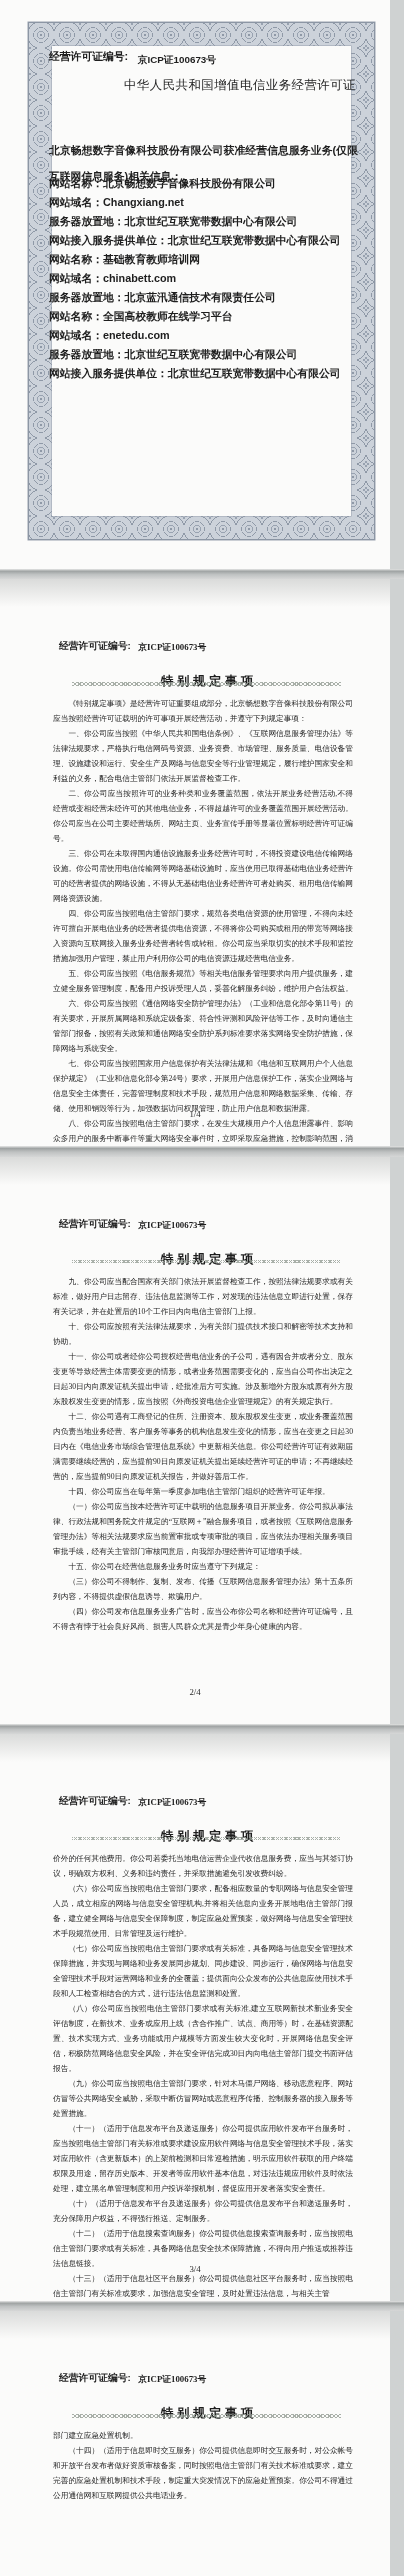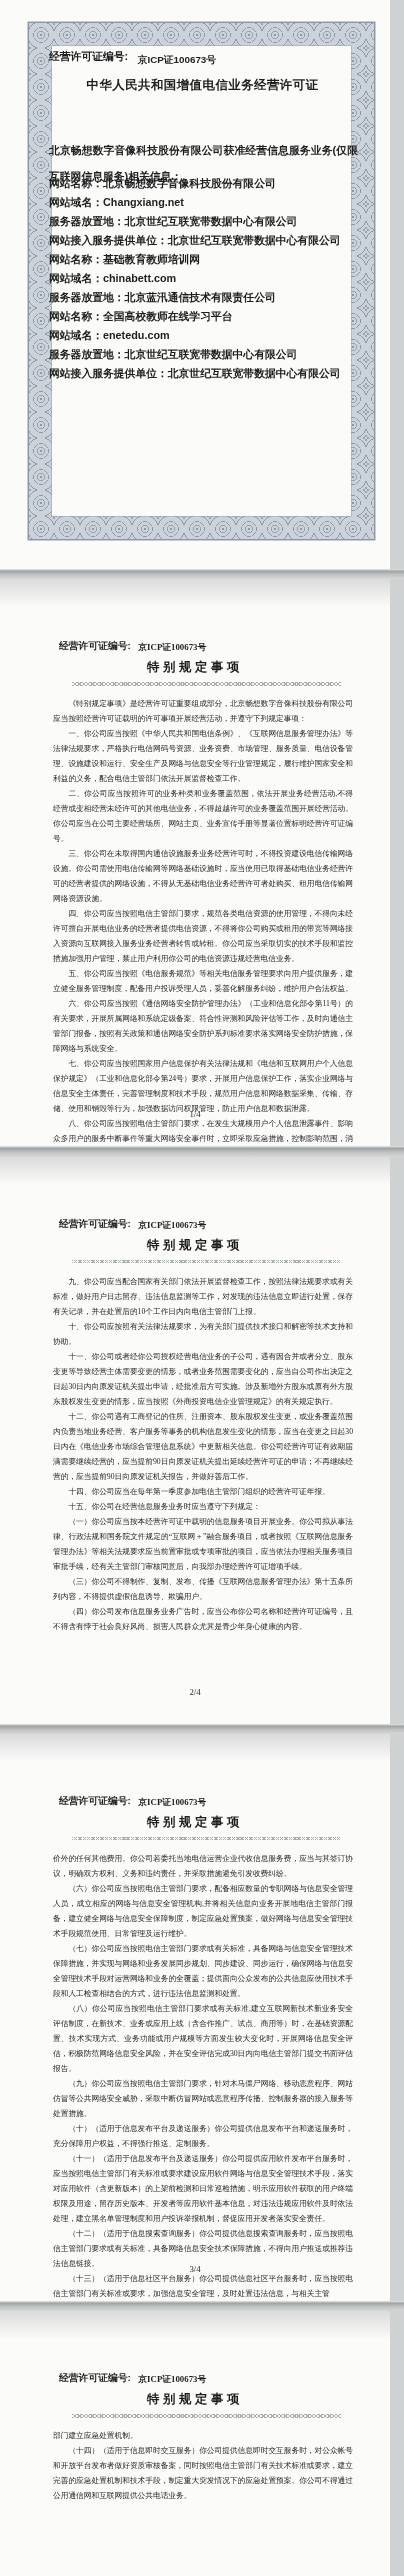--- a/index.html
+++ b/index.html
@@ -28,38 +28,38 @@
   }
   .cert-frame-inner{
     position:absolute;left:24px;top:24px;right:24px;bottom:24px;
     background:#fbfbfa;
     box-shadow:0 0 0 0.5px #97a0ad;
   }
   .cert-content{position:absolute;left:49px;top:0;width:307px;height:100%;}
   .cert-head{position:absolute;top:50px;left:0;white-space:nowrap;}
   .cert-head .lbl{font-size:10.8px;font-weight:700;}
   .cert-head .val{font-size:9.8px;font-weight:600;margin-left:7.2px;position:relative;top:3.1px;}
-  .cert-title{position:absolute;top:77px;left:0;width:100%;text-align:center;
-    font-size:12.4px;font-weight:700;letter-spacing:0.5px;margin:0;}
+  .cert-title{position:absolute;top:77px;left:0;width:100%;text-align:right;
+    font-size:12.4px;font-weight:400;letter-spacing:0.5px;margin:0;}
   .cert-sub{position:absolute;top:100px;left:0;width:100%;text-align:center;
     font-size:12.4px;font-weight:700;margin:0;}
   .cert-intro{position:absolute;top:137px;left:0;width:309px;margin:0;
     font-size:10.8px;font-weight:700;line-height:26px;text-align:justify;}
   .entries{position:absolute;top:174px;left:0;width:302px;}
   .entries p{margin:0;font-size:10.8px;font-weight:700;line-height:19px;text-align:justify;}
   
   .ppage{height:567px;}
   .ppage:last-child{height:563px;}
   .ppage::before{content:"";position:absolute;left:0;top:0;right:0;height:28px;
     background:linear-gradient(#dadbda,rgba(250,250,248,0));}
   .p-head{position:absolute;top:61px;left:59px;white-space:nowrap;}
   .p-head .lbl{font-size:9.8px;font-weight:700;}
   .p-head .val{font-family:"Liberation Serif","DejaVu Serif",serif;
     font-size:8.8px;font-weight:600;margin-left:5.2px;position:relative;top:1px;}
-  .p-title{position:absolute;top:80px;left:0;width:100%;text-align:center;margin:0;
+  .p-title{position:absolute;top:80px;left:0;width:100%;text-align:center;margin:14px;
     font-size:12.4px;font-weight:700;letter-spacing:3.6px;}
   .zigzag{
     position:absolute;top:103px;left:72px;width:269px;height:3.6px;opacity:.75;
     background:
       repeating-linear-gradient(135deg,#8e988f 0 1px,rgba(0,0,0,0) 1px 3.1px),
       repeating-linear-gradient(45deg,#8e988f 0 1px,rgba(0,0,0,0) 1px 3.1px);
   }
   .p-body{position:absolute;top:117px;left:53px;width:300px;}
   .p-body p{margin:0;font-family:"Liberation Serif","DejaVu Serif",serif;
     font-size:7.7px;line-height:15px;text-align:justify;color:#262626;}
@@ -127,43 +127,43 @@
       <span class="val">京ICP证100673号</span>
     </div>
     <h2 class="p-title">特别规定事项</h2>
     <div class="zigzag"></div>
     <div class="p-body">
         <p class="ind">九、你公司应当配合国家有关部门依法开展监督检查工作，按照法律法规要求或有关标准，做好用户日志留存、违法信息监测等工作，对发现的违法信息立即进行处置，保存有关记录，并在处置后的10个工作日内向电信主管部门上报。</p>
         <p class="ind">十、你公司应按照有关法律法规要求，为有关部门提供技术接口和解密等技术支持和协助。</p>
         <p class="ind">十一、你公司或者经你公司授权经营电信业务的子公司，遇有因合并或者分立、股东变更等导致经营主体需要变更的情形，或者业务范围需要变化的，应当自公司作出决定之日起30日内向原发证机关提出申请，经批准后方可实施。涉及新增外方股东或原有外方股东股权发生变更的情形，应当按照《外商投资电信企业管理规定》的有关规定执行。</p>
         <p class="ind">十二、你公司遇有工商登记的住所、注册资本、股东股权发生变更，或业务覆盖范围内负责当地业务经营、客户服务等事务的机构信息发生变化的情形，应当在变更之日起30日内在《电信业务市场综合管理信息系统》中更新相关信息。你公司经营许可证有效期届满需要继续经营的，应当提前90日向原发证机关提出延续经营许可证的申请；不再继续经营的，应当提前90日向原发证机关报告，并做好善后工作。</p>
         <p class="ind">十四、你公司应当在每年第一季度参加电信主管部门组织的经营许可证年报。</p>
+        <p class="ind">（一）你公司应当按本经营许可证中载明的信息服务项目开展业务。你公司拟从事法律、行政法规和国务院文件规定的“互联网＋”融合服务项目，或者按照《互联网信息服务管理办法》等相关法规要求应当前置审批或专项审批的项目，应当依法办理相关服务项目审批手续，经有关主管部门审核同意后，向我部办理经营许可证增项手续。</p>
         <p class="ind">十五、你公司在经营信息服务业务时应当遵守下列规定：</p>
-        <p class="ind">（一）你公司应当按本经营许可证中载明的信息服务项目开展业务。你公司拟从事法律、行政法规和国务院文件规定的“互联网＋”融合服务项目，或者按照《互联网信息服务管理办法》等相关法规要求应当前置审批或专项审批的项目，应当依法办理相关服务项目审批手续，经有关主管部门审核同意后，向我部办理经营许可证增项手续。</p>
         <p class="ind">（三）你公司不得制作、复制、发布、传播《互联网信息服务管理办法》第十五条所列内容，不得提供虚假信息诱导、欺骗用户。</p>
         <p class="ind">（四）你公司发布信息服务业务广告时，应当公布你公司名称和经营许可证编号，且不得含有悖于社会良好风尚、损害人民群众尤其是青少年身心健康的内容。</p>
       </div>
     <div class="page-num">2/4</div>
   </div>
 <div class="page-sep"></div>
   <div class="page ppage">
     <div class="p-head">
       <span class="lbl">经营许可证编号:</span>
       <span class="val">京ICP证100673号</span>
     </div>
     <h2 class="p-title">特别规定事项</h2>
     <div class="zigzag"></div>
     <div class="p-body">
         <p class="">价外的任何其他费用。你公司若委托当地电信运营企业代收信息服务费，应当与其签订协议，明确双方权利、义务和违约责任，并采取措施避免引发收费纠纷。</p>
         <p class="ind">（六）你公司应当按照电信主管部门要求，配备相应数量的专职网络与信息安全管理人员，成立相应的网络与信息安全管理机构,并将相关信息向业务开展地电信主管部门报备，建立健全网络与信息安全保障制度，制定应急处置预案，做好网络与信息安全管理技术手段规范使用、日常管理及运行维护。</p>
         <p class="ind">（七）你公司应当按照电信主管部门要求或有关标准，具备网络与信息安全管理技术保障措施，并实现与网络和业务发展同步规划、同步建设、同步运行，确保网络与信息安全管理技术手段对运营网络和业务的全覆盖；提供面向公众发布的公共信息应使用技术手段和人工检查相结合的方式，进行违法信息监测和处置。</p>
         <p class="ind">（八）你公司应当按照电信主管部门要求或有关标准,建立互联网新技术新业务安全评估制度，在新技术、业务或应用上线（含合作推广、试点、商用等）时，在基础资源配置、技术实现方式、业务功能或用户规模等方面发生较大变化时，开展网络信息安全评估，积极防范网络信息安全风险，并在安全评估完成30日内向电信主管部门提交书面评估报告。</p>
         <p class="ind">（九）你公司应当按照电信主管部门要求，针对木马僵尸网络、移动恶意程序、网站仿冒等公共网络安全威胁，采取中断仿冒网站或恶意程序传播、控制服务器的接入服务等处置措施。</p>
+        <p class="ind">（十一）（适用于信息发布平台及递送服务）你公司提供应用软件发布平台服务时，应当按照电信主管部门有关标准或要求建设应用软件网络与信息安全管理技术手段，落实对应用软件（含更新版本）的上架前检测和日常巡检措施，明示应用软件获取的用户终端权限及用途，留存历史版本、开发者等应用软件基本信息，对违法违规应用软件及时依法处理，建立黑名单管理制度和用户投诉举报机制，督促应用开发者落实安全责任。</p>
         <p class="ind">（十）（适用于信息发布平台及递送服务）你公司提供信息发布平台和递送服务时，充分保障用户权益，不得强行推送、定制服务。</p>
-        <p class="ind">（十一）（适用于信息发布平台及递送服务）你公司提供应用软件发布平台服务时，应当按照电信主管部门有关标准或要求建设应用软件网络与信息安全管理技术手段，落实对应用软件（含更新版本）的上架前检测和日常巡检措施，明示应用软件获取的用户终端权限及用途，留存历史版本、开发者等应用软件基本信息，对违法违规应用软件及时依法处理，建立黑名单管理制度和用户投诉举报机制，督促应用开发者落实安全责任。</p>
         <p class="ind">（十二）（适用于信息搜索查询服务）你公司提供信息搜索查询服务时，应当按照电信主管部门要求或有关标准，具备网络信息安全技术保障措施，不得向用户推送或推荐违法信息链接。</p>
         <p class="ind">（十三）（适用于信息社区平台服务）你公司提供信息社区平台服务时，应当按照电信主管部门有关标准或要求，加强信息安全管理，及时处置违法信息，与相关主管</p>
       </div>
     <div class="page-num">3/4</div>
   </div>
 <div class="page-sep"></div>
   <div class="page ppage">
     <div class="p-head">
       <span class="lbl">经营许可证编号:</span>
       <span class="val">京ICP证100673号</span>

